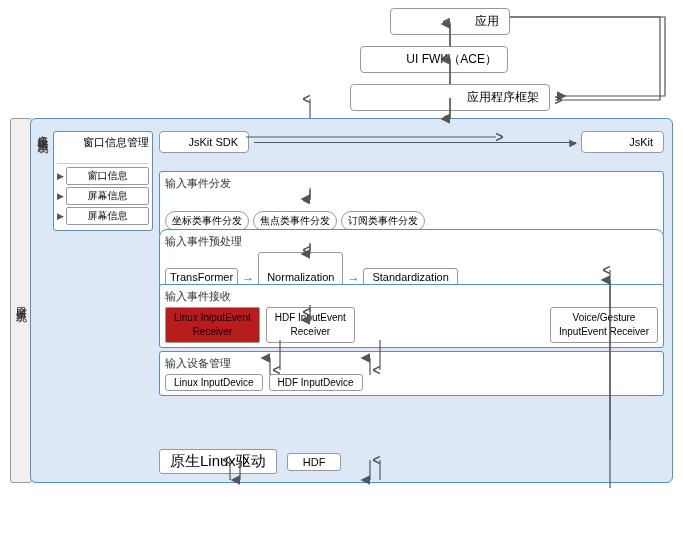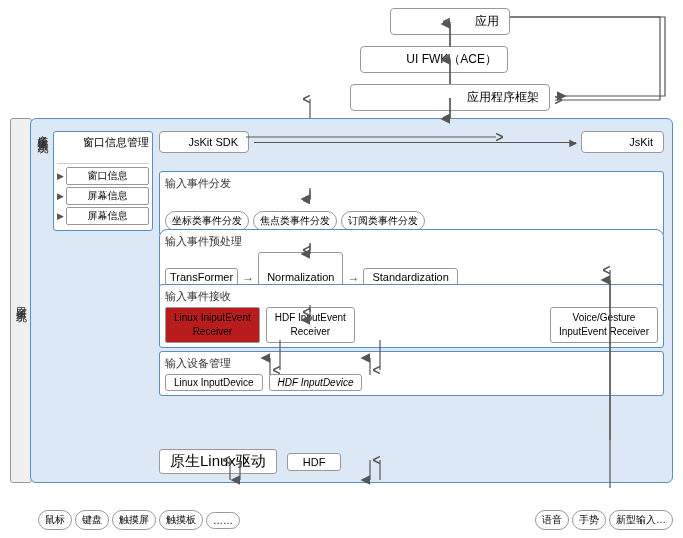--- a/index.html
+++ b/index.html
@@ -231,50 +231,35 @@
         <div style="border:1px solid #999; border-radius:2px; padding:3px 8px; font-size:10px; background:#b91c1c; text-align:center; line-height:1.4;">Linux IniputEvent<br>Receiver</div>
         <div style="border:1px solid #999; border-radius:3px; padding:3px 8px; font-size:10px; background:#fff; text-align:center; line-height:1.4;">HDF InputEvent<br>Receiver</div>
         <div style="border:1px solid #999; border-radius:3px; padding:3px 8px; font-size:10px; background:#fff; text-align:center; line-height:1.4; margin-left:auto;">Voice/Gesture<br>InputEvent Receiver</div>
       </div>
     </div>
 
     <div style="position:absolute; top:232px; left:128px; right:8px; border:1px solid #5a8ec0; background:#fff; border-radius:3px; padding:4px 5px;">
       <div style="font-size:11px; color:#333; margin-bottom:3px;">输入设备管理</div>
       <div style="display:flex; gap:6px;">
         <div style="border:1px solid #999; border-radius:3px; padding:2px 8px; font-size:10px; background:#fff;">Linux InputDevice</div>
-        <div style="border:1px solid #999; border-radius:3px; padding:2px 8px; font-size:10px; background:#fff;font-style:italic;">HDF InputDevice</div>
+        <div style="border:1px solid #999; border-radius:3px; padding:2px 8px; font-size:10px; background:#fff;">HDF InputDevice</div>
       </div>
     </div>
 
     <div style="position:absolute; bottom:8px; left:128px; right:8px; display:flex; align-items:center; gap:10px;">
       <div style="border:1px solid #999; border-radius:3px; padding:2px 10px; font-size:15px; background:#fff;">
         <span>原生Linux驱动</span>
       </div>
       <div style="border:1px solid #999; border-radius:3px; padding:2px 15px; font-size:11px; background:#fff;">
         <span>HDF</span>
       </div>
     </div>
 
   </div>
 
-  <div style="position:absolute; bottom:8px; left:38px; right:10px; display:flex; gap:4px; align-items:center;">
-    <div style="display:flex; gap:3px; align-items:center;">
-      <div class="pill-box">鼠标</div>
-      <div class="pill-box">键盘</div>
-      <div class="pill-box">触摸屏</div>
-      <div class="pill-box">触摸板</div>
-      <div class="pill-box">……</div>
-    </div>
-    <div style="flex:1;"></div>
-    <div style="display:flex; gap:3px; align-items:center;">
-      <div class="pill-box">语音</div>
-      <div class="pill-box">手势</div>
-      <div class="pill-box">新型输入…</div>
-    </div>
-  </div>
 
   <svg style="position:absolute; top:0; left:0; width:683px; height:538px; pointer-events:none; z-index:6;">
     <defs>
       <marker id="aUp" markerWidth="8" markerHeight="8" refX="4" refY="8" orient="auto">
         <polygon points="0,8 4,0 8,8" fill="#555"></polygon>
       </marker>
       <marker id="aDown" markerWidth="8" markerHeight="8" refX="4" refY="0" orient="auto">
         <polygon points="0,0 4,8 8,0" fill="#555"></polygon>
       </marker>
       <marker id="aRight" markerWidth="8" markerHeight="8" refX="0" refY="4" orient="auto">

